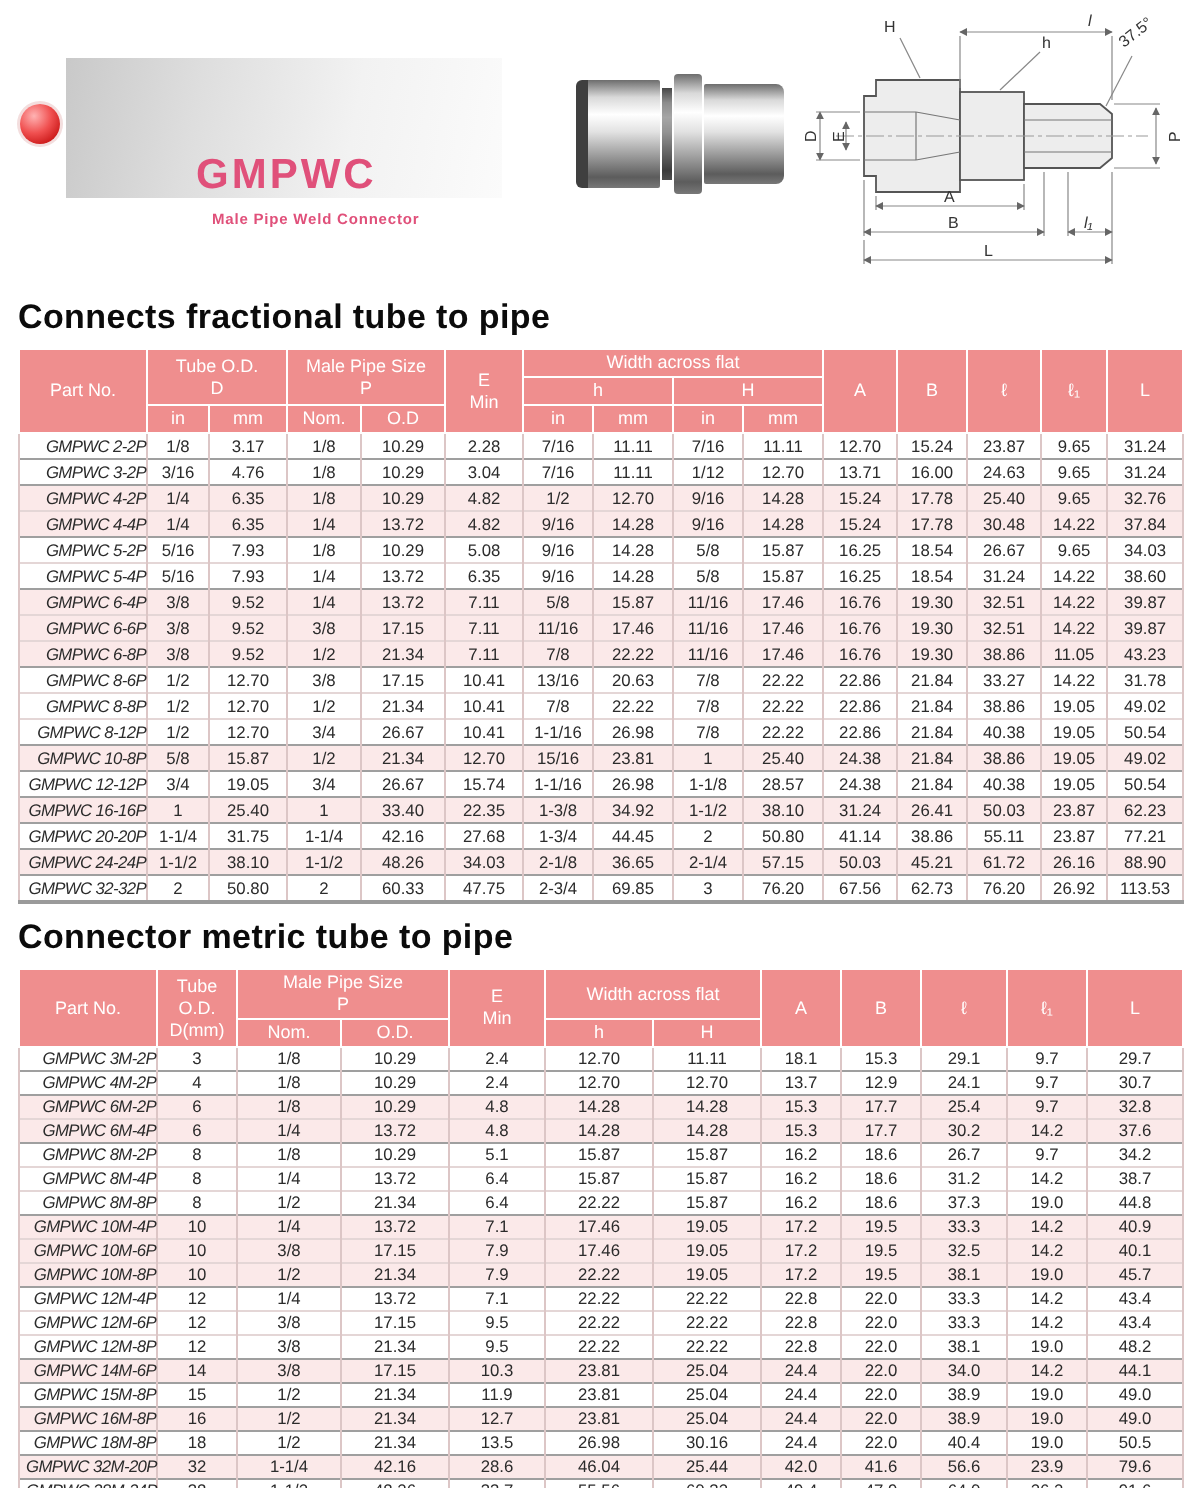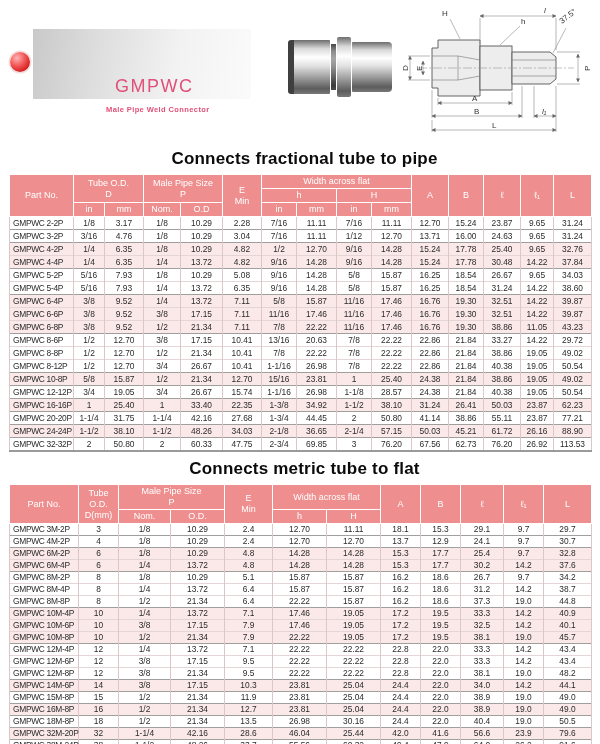--- a/index.html
+++ b/index.html
@@ -12,57 +12,57 @@
     font-family:"Liberation Sans","DejaVu Sans",sans-serif;}
   .page{position:relative;width:600px;height:744px;}
 
   
   .topbar{position:relative;height:142px;}
   .brand-panel{position:absolute;left:33px;top:29px;width:218px;height:70px;
     background:linear-gradient(100deg,#c9c9c9 0%,#dedede 30%,#f2f2f2 65%,#fbfbfb 100%);}
   .brand-ball{position:absolute;left:10px;top:52px;width:20px;height:20px;border-radius:50%;
     background:radial-gradient(circle at 35% 30%,#ffb3b3 0%,#f05050 45%,#d02020 75%,#a01010 100%);
     box-shadow:0 0 0 1.5px #f3dede;}
-  .brand-code{position:absolute;left:82px;top:47px;font-size:18px;letter-spacing:1.5px;
-    color:var(--brand);font-weight:normal;}
+  .brand-code{position:absolute;left:65px;top:47px;font-size:21px;letter-spacing:1.5px;
+    color:var(--brand);font-weight:bold;}
   .brand-sub{position:absolute;left:73px;top:76px;font-size:7.5px;letter-spacing:.4px;
     color:var(--brand);font-weight:bold;}
 
   
   .photo{position:absolute;left:288px;top:34px;width:104px;height:66px;}
   .photo div{position:absolute;
     background:linear-gradient(180deg,#6d6d6d 0%,#d9d9d9 16%,#ffffff 32%,#e2e2e2 48%,#9c9c9c 70%,#5c5c5c 90%,#787878 100%);}
   .ph-socket{left:0;top:6px;width:42px;height:54px;border-radius:3px 1px 1px 3px;
     border-left:6px solid #3f3f3f;}
   .ph-groove{left:43px;top:10px;width:5px;height:46px;filter:brightness(.65);}
   .ph-nut{left:49px;top:3px;width:14px;height:60px;border-radius:2px;}
   .ph-body{left:64px;top:8px;width:40px;height:50px;border-radius:1px 4px 4px 1px;}
 
   
   .drawing{position:absolute;left:394px;top:2px;}
   .drawing text{font-size:8px;fill:#333;font-family:"Liberation Sans",sans-serif;}
   .drawing .it{font-style:italic;}
 
   
   h2.section{font-size:17px;font-weight:bold;color:#0b0b0b;margin:7px 0 5px 9px;
-    letter-spacing:.2px;text-align:center;}
+    letter-spacing:.2px;}
   .metric-gap{margin-top:15px;}
 
   table{border-collapse:collapse;table-layout:fixed;width:582px;margin-left:9px;
     border-bottom:2px solid #9a9a9a;}
   th{background:var(--accent);color:#fff;font-weight:normal;font-size:9px;
     border:1px solid #fff;padding:1px 0;text-align:center;white-space:pre-line;
     line-height:11px;}
   td{font-size:8.4px;color:#2b2b2b;text-align:center;padding:0;line-height:12px;
     border-left:1px solid #dcc6c6;border-right:1px solid #dcc6c6;
     border-top:1px solid #e4d6d6;}
   .metric td{line-height:11px;}
   tr.shade td{background:var(--rowpink);}
   tr.band td{border-top:1.5px solid #9f9f9f;}
-  td.part{text-align:left;padding-left:3px;letter-spacing:-.3px;white-space:nowrap;}
+  td.part{text-align:right;padding-left:3px;letter-spacing:-.3px;white-space:nowrap;font-style:italic;}
 </style>
 </head>
 <body>
 
 <div class="page">
 
   <div class="topbar">
     <div class="brand-panel">
       <div class="brand-code">GMPWC</div>
       <div class="brand-sub">Male Pipe Weld Connector</div>
@@ -352,21 +352,21 @@
           <td>17.15</td>
           <td>10.41</td>
           <td>13/16</td>
           <td>20.63</td>
           <td>7/8</td>
           <td>22.22</td>
           <td>22.86</td>
           <td>21.84</td>
           <td>33.27</td>
           <td>14.22</td>
-          <td>29.72</td>
+          <td>31.78</td>
         </tr>
         <tr>
           <td class="part">GMPWC 8-8P</td>
           <td>1/2</td>
           <td>12.70</td>
           <td>1/2</td>
           <td>21.34</td>
           <td>10.41</td>
           <td>7/8</td>
           <td>22.22</td>
@@ -493,21 +493,21 @@
           <td>76.20</td>
           <td>67.56</td>
           <td>62.73</td>
           <td>76.20</td>
           <td>26.92</td>
           <td>113.53</td>
         </tr>
       </tbody>
   </table>
 
-  <h2 class="section metric-gap">Connects metric tube to flat</h2>
+  <h2 class="section metric-gap">Connector metric tube to pipe</h2>
 
   <table class="metric">
     <colgroup>
       <col style="width:69px">
         <col style="width:40px">
         <col style="width:52px">
       <col style="width:54px">
         <col style="width:48px">
         <col style="width:54px">
       <col style="width:54px">

